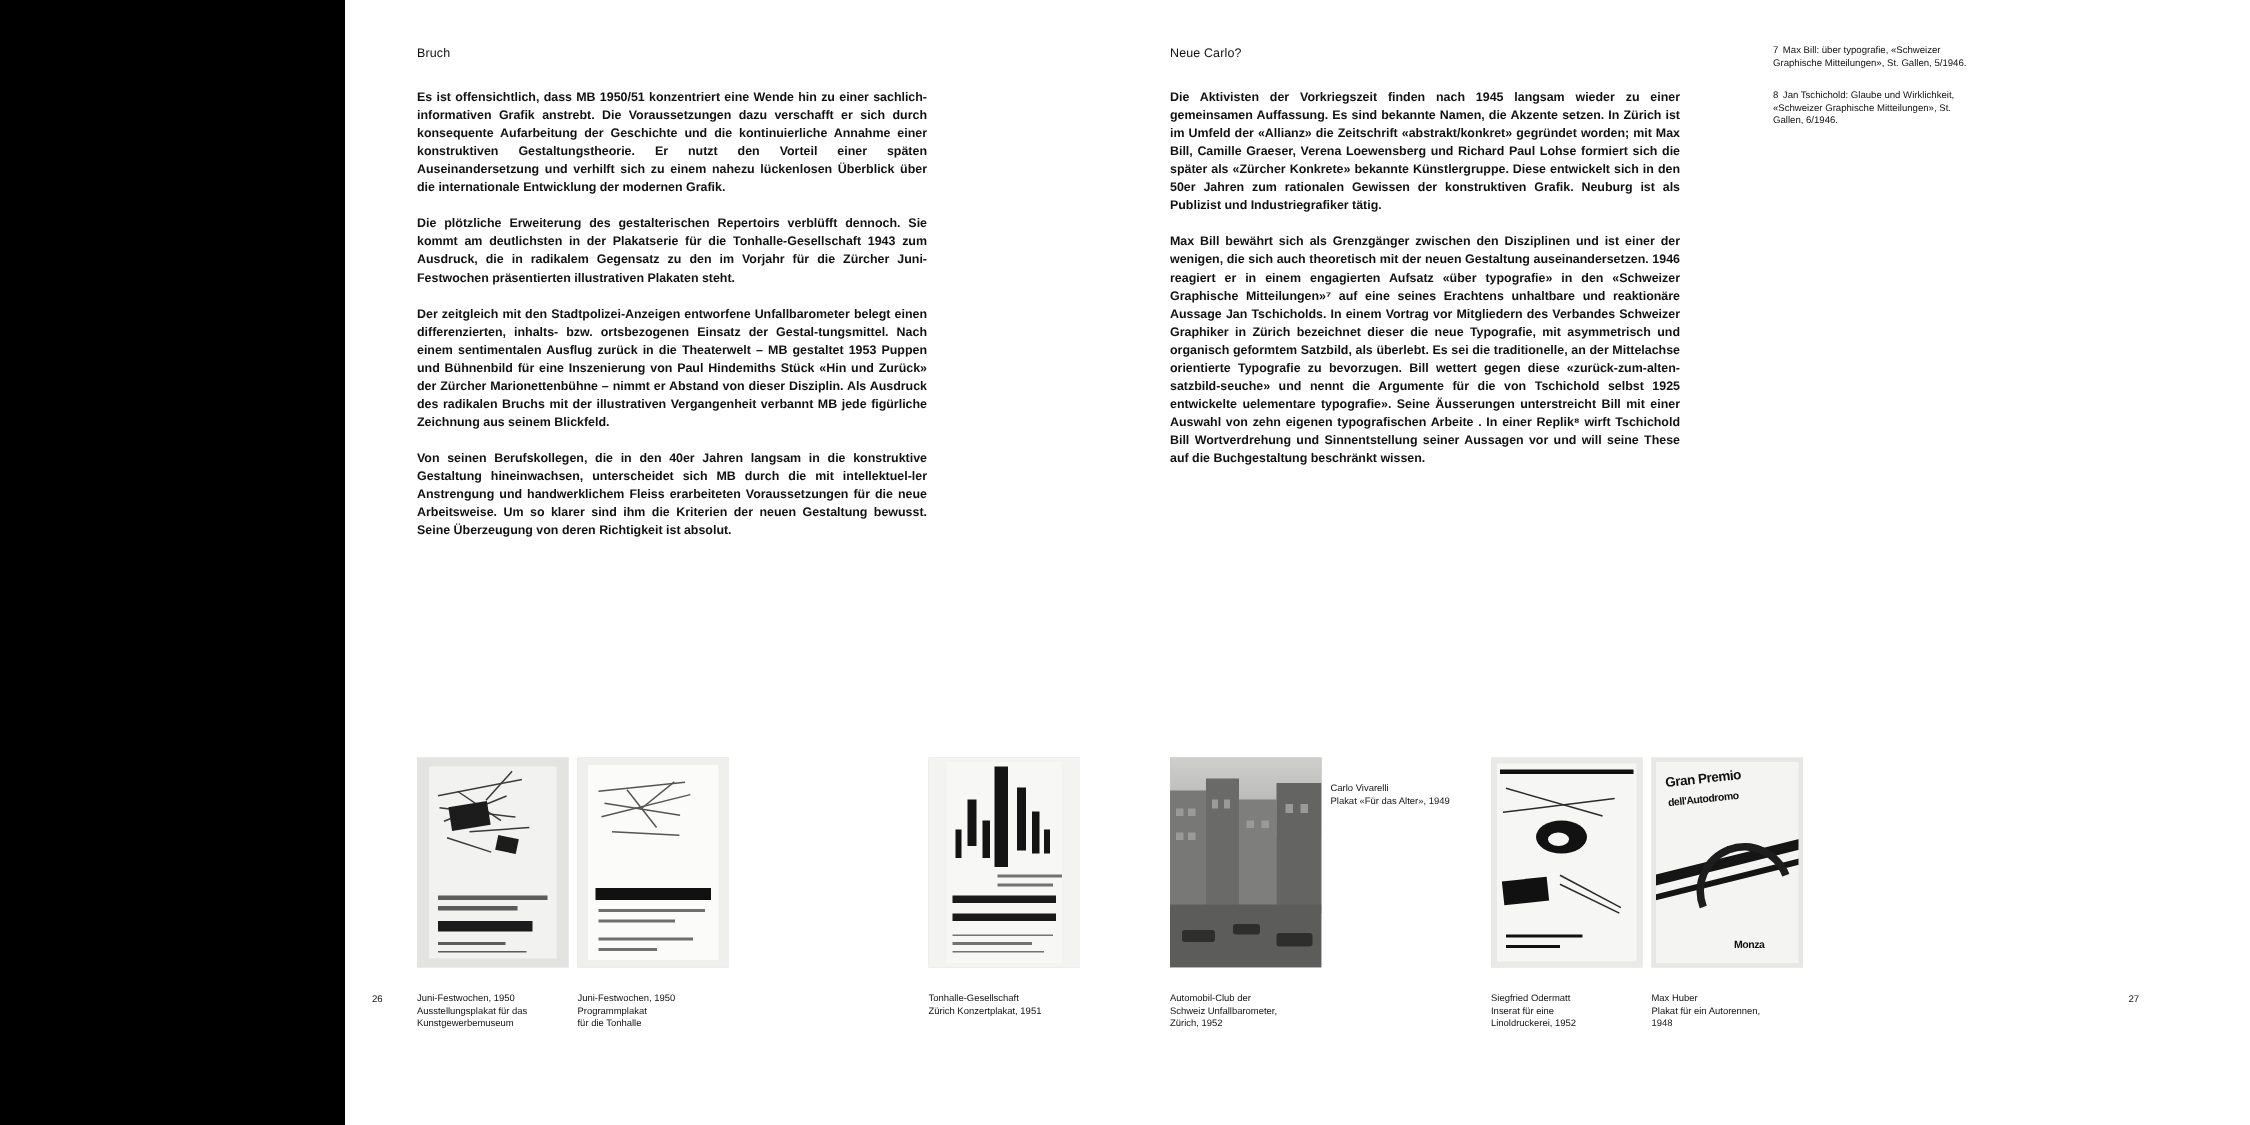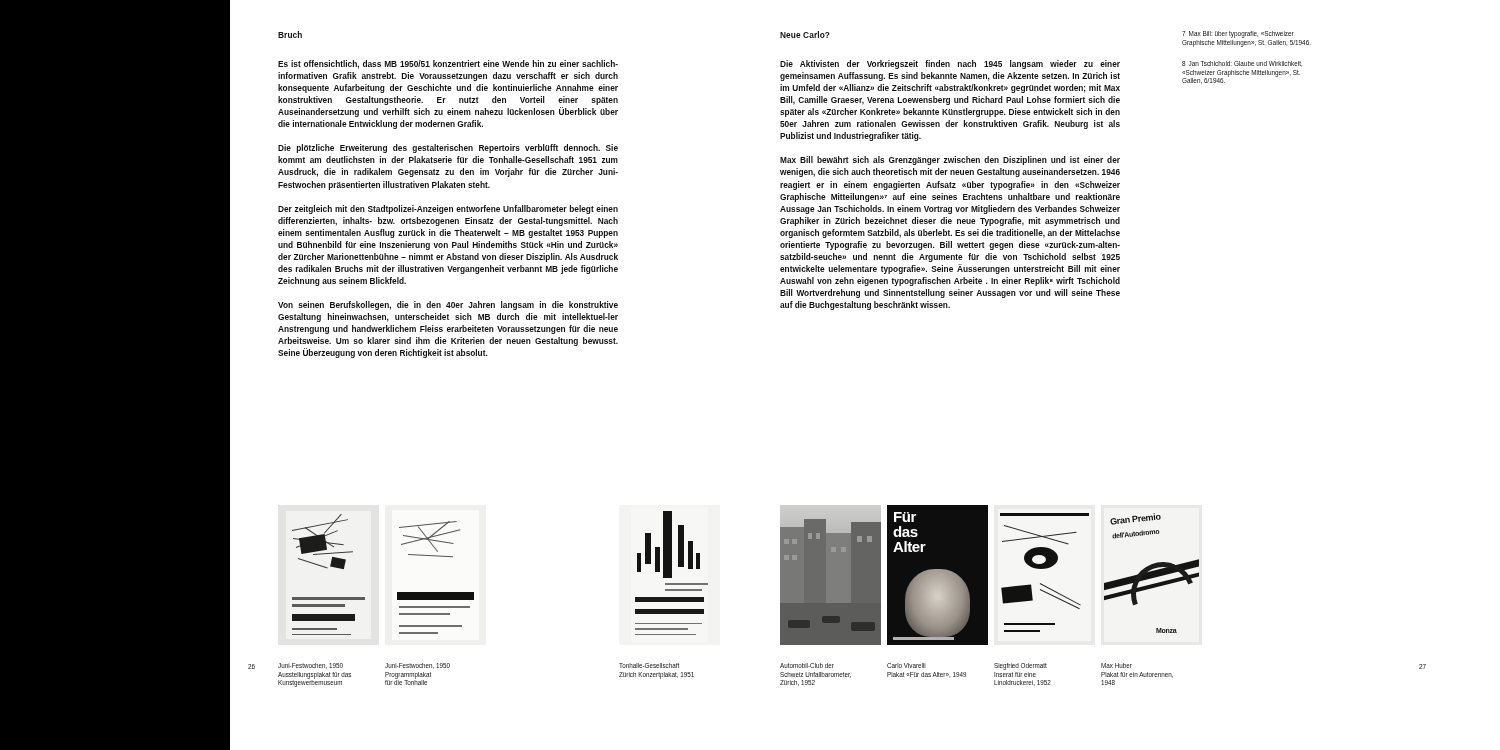--- a/index.html
+++ b/index.html
@@ -26,21 +26,21 @@
   .col {
     position: absolute;
     top: 30px;
   }
   .col-left  { left: 48px;  width: 340px; }
   .col-right { left: 550px; width: 340px; }
   .col-notes { left: 952px; width: 132px; }
 
   .col-head {
     font-size: 8.3px;
-    font-weight: bold;
+    font-weight: normal;
     color: #111;
     margin: 0 0 18px 0;
     letter-spacing: 0.1px;
   }
   p.body {
     font-size: 8.3px;
     line-height: 12.05px;
     font-weight: bold;
     color: #111;
     margin: 0 0 12.1px 0;
@@ -166,21 +166,21 @@
   .p7 .word { position: absolute; color: #111; font-weight: bold; font-size: 9px; letter-spacing: -0.3px; }
 </style>
 </head>
 <body>
 
 <div class="spread">
 
   <div class="col col-left">
     <h2 class="col-head">Bruch</h2>
     <p class="body">Es ist offensichtlich, dass MB 1950/51 konzentriert eine Wende hin zu einer sachlich-informativen Grafik anstrebt. Die Voraussetzungen dazu verschafft er sich durch konsequente Aufarbeitung der Geschichte und die kontinuierliche Annahme einer konstruktiven Gestaltungstheorie. Er nutzt den Vorteil einer späten Auseinandersetzung und verhilft sich zu einem nahezu lückenlosen Überblick über die internationale Entwicklung der modernen Grafik.</p>
-    <p class="body">Die plötzliche Erweiterung des gestalterischen Repertoirs verblüfft dennoch. Sie kommt am deutlichsten in der Plakatserie für die Tonhalle-Gesellschaft 1951 zum Ausdruck, die in radikalem Gegensatz zu den im Vorjahr für die Zürcher Juni-Festwochen präsentierten illustrativen Plakaten steht.</p>
+    <p class="body">Die plötzliche Erweiterung des gestalterischen Repertoirs verblüfft dennoch. Sie kommt am deutlichsten in der Plakatserie für die Tonhalle-Gesellschaft 1943 zum Ausdruck, die in radikalem Gegensatz zu den im Vorjahr für die Zürcher Juni-Festwochen präsentierten illustrativen Plakaten steht.</p>
     <p class="body">Der zeitgleich mit den Stadtpolizei-Anzeigen entworfene Unfallbarometer belegt einen differenzierten, inhalts- bzw. ortsbezogenen Einsatz der Gestal-tungsmittel. Nach einem sentimentalen Ausflug zurück in die Theaterwelt – MB gestaltet 1953 Puppen und Bühnenbild für eine Inszenierung von Paul Hindemiths Stück «Hin und Zurück» der Zürcher Marionettenbühne – nimmt er Abstand von dieser Disziplin. Als Ausdruck des radikalen Bruchs mit der illustrativen Vergangenheit verbannt MB jede figürliche Zeichnung aus seinem Blickfeld.</p>
     <p class="body">Von seinen Berufskollegen, die in den 40er Jahren langsam in die konstruktive Gestaltung hineinwachsen, unterscheidet sich MB durch die mit intellektuel-ler Anstrengung und handwerklichem Fleiss erarbeiteten Voraussetzungen für die neue Arbeitsweise. Um so klarer sind ihm die Kriterien der neuen Gestaltung bewusst. Seine Überzeugung von deren Richtigkeit ist absolut.</p>
   </div>
 
   <div class="col col-right">
     <h2 class="col-head">Neue Carlo?</h2>
     <p class="body">Die Aktivisten der Vorkriegszeit finden nach 1945 langsam wieder zu einer gemeinsamen Auffassung. Es sind bekannte Namen, die Akzente setzen. In Zürich ist im Umfeld der «Allianz» die Zeitschrift «abstrakt/konkret» gegründet worden; mit Max Bill, Camille Graeser, Verena Loewensberg und Richard Paul Lohse formiert sich die später als «Zürcher Konkrete» bekannte Künstlergruppe. Diese entwickelt sich in den 50er Jahren zum rationalen Gewissen der konstruktiven Grafik. Neuburg ist als Publizist und Industriegrafiker tätig.</p>
     <p class="body">Max Bill bewährt sich als Grenzgänger zwischen den Disziplinen und ist einer der wenigen, die sich auch theoretisch mit der neuen Gestaltung auseinandersetzen. 1946 reagiert er in einem engagierten Aufsatz «über typografie» in den «Schweizer Graphische Mitteilungen»⁷ auf eine seines Erachtens unhaltbare und reaktionäre Aussage Jan Tschicholds. In einem Vortrag vor Mitgliedern des Verbandes Schweizer Graphiker in Zürich bezeichnet dieser die neue Typografie, mit asymmetrisch und organisch geformtem Satzbild, als überlebt. Es sei die traditionelle, an der Mittelachse orientierte Typografie zu bevorzugen. Bill wettert gegen diese «zurück-zum-alten-satzbild-seuche» und nennt die Argumente für die von Tschichold selbst 1925 entwickelte uelementare typografie». Seine Äusserungen unterstreicht Bill mit einer Auswahl von zehn eigenen typografischen Arbeite . In einer Replik⁸ wirft Tschichold Bill Wortverdrehung und Sinnentstellung seiner Aussagen vor und will seine These auf die Buchgestaltung beschränkt wissen.</p>
   </div>
 
@@ -301,31 +301,20 @@
         </div>
       </div>
       <figcaption class="cap">
         <div>Automobil-Club der</div>
         <div>Schweiz Unfallbarometer,</div>
         <div>Zürich, 1952</div>
       </figcaption>
     </figure>
 
     <figure class="fig f5" style="margin:0">
-      <div class="plate">
-        <div class="plate-inner p5">
-          <div class="title">
-            <span>Für</span>
-            <span>das</span>
-            <span>Alter</span>
-          </div>
-          <div class="face"></div>
-          <div class="foot"></div>
-        </div>
-      </div>
       <figcaption class="cap">
         <div>Carlo Vivarelli</div>
         <div>Plakat «Für das Alter», 1949</div>
       </figcaption>
     </figure>
 
     <figure class="fig f6" style="margin:0">
       <div class="plate">
         <div class="plate-inner p6">
           <div class="sheet"></div>

